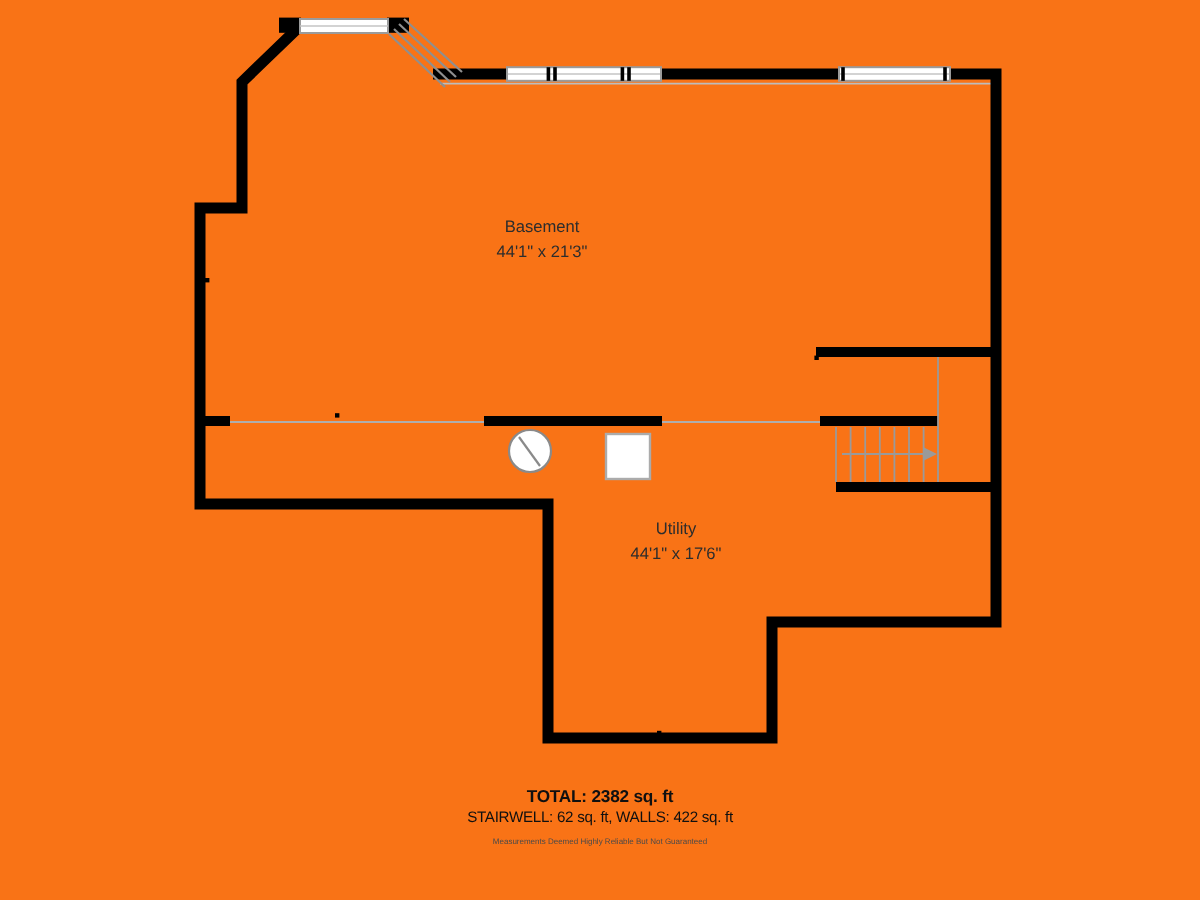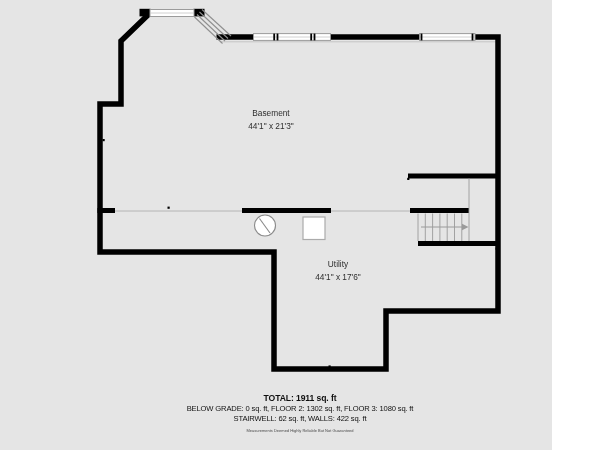--- a/index.html
+++ b/index.html
@@ -1,17 +1,17 @@
 <!DOCTYPE html>
 <html><head>
 <meta charset="utf-8">
 <style>
   html,body{margin:0;padding:0;background:#ffffff;}
   #stage{
-    position:relative;width:552px;height:450px;background:#e5e5e5;overflow:hidden;
+    position:relative;width:600px;height:450px;background:#f97316;overflow:hidden;
     font-family:"Liberation Sans", sans-serif;
   }
   #plan-svg{position:absolute;left:0;top:0;}
   .room-label{font-family:"Liberation Sans", sans-serif;font-size:8.3px;fill:#2d2d2d;text-anchor:middle;}
   #summary{
     position:absolute;left:0;top:393px;width:600px;text-align:center;color:#101010;
   }
   #summary .total{font-size:8.6px;font-weight:bold;letter-spacing:-0.1px;margin-bottom:1px;}
   #summary .line{font-size:7.6px;line-height:9.9px;letter-spacing:-0.15px;}
   #summary .disclaimer{font-size:4px;color:#4a4a4a;margin-top:4px;letter-spacing:0;}
@@ -100,19 +100,18 @@
 
     <g>
       <text class="room-label" x="271" y="116">Basement</text>
       <text class="room-label" x="271" y="128.5">44'1" x 21'3"</text>
       <text class="room-label" x="338" y="267">Utility</text>
       <text class="room-label" x="338" y="279.5">44'1" x 17'6"</text>
     </g>
   </svg>
 
   <div id="summary">
-    <div class="total">TOTAL: 1911 sq. ft</div>
-    <div class="line">BELOW GRADE: 0 sq. ft, FLOOR 2: 1302 sq. ft, FLOOR 3: 1080 sq. ft</div>
+    <div class="total">TOTAL: 2382 sq. ft</div>
     <div class="line">STAIRWELL: 62 sq. ft, WALLS: 422 sq. ft</div>
     <div class="disclaimer">Measurements Deemed Highly Reliable But Not Guaranteed</div>
   </div>
 
 </div>
 
 </body></html>

